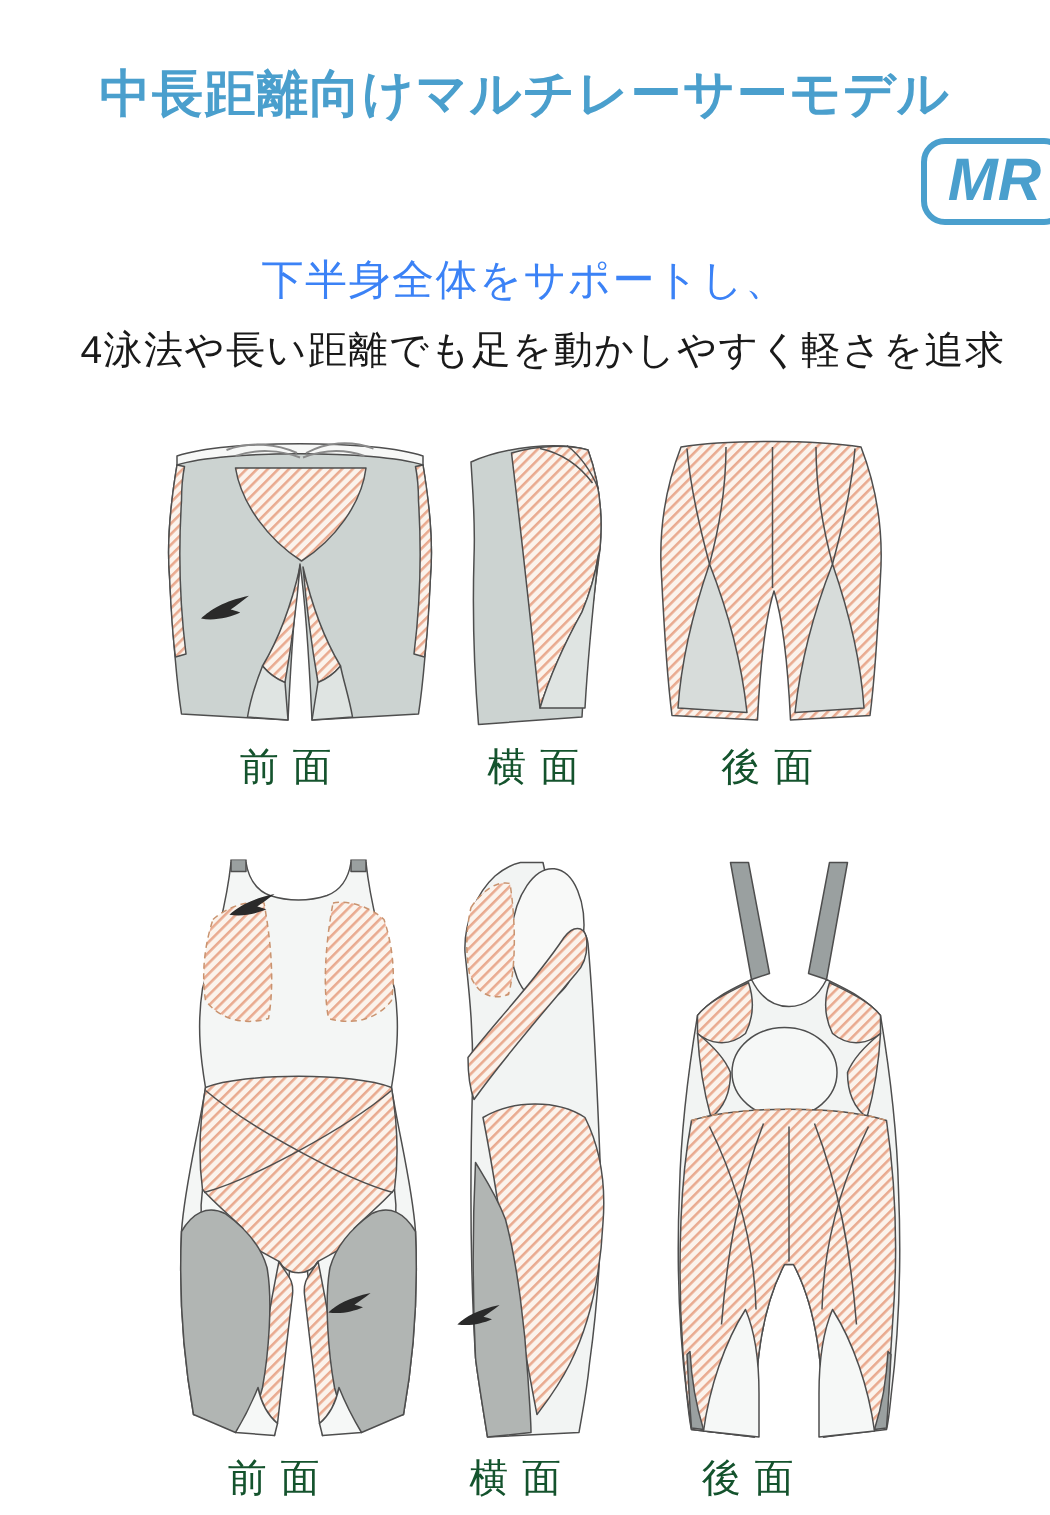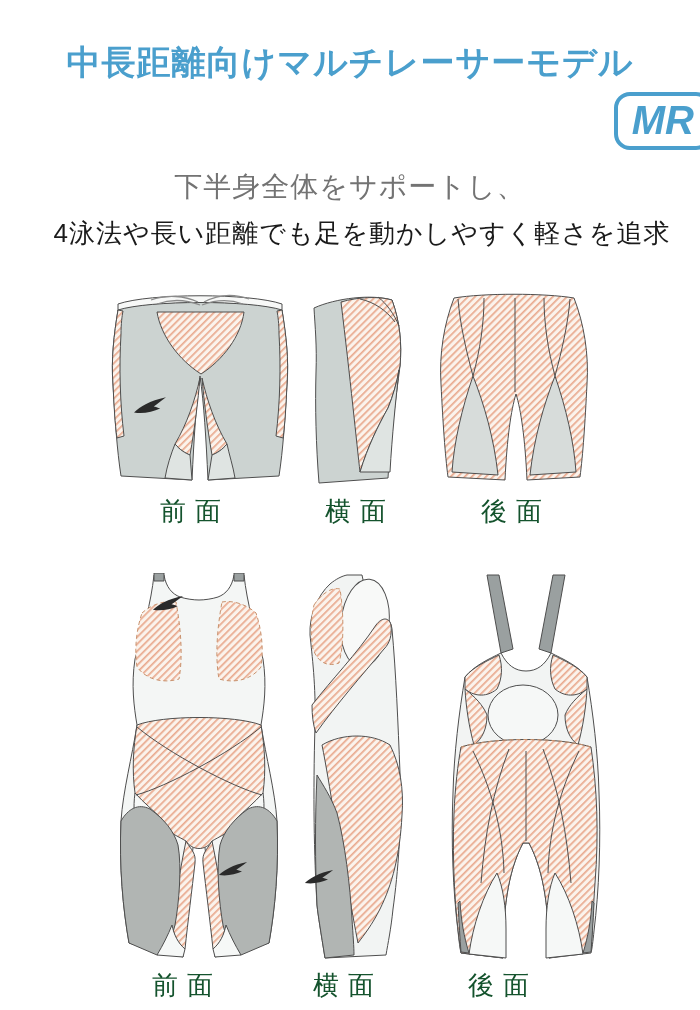--- a/index.html
+++ b/index.html
@@ -20,21 +20,21 @@
     box-sizing:border-box;border:4px solid #4A9FCD;border-radius:16px;
     padding:4px 14px 6px 14px;font-size:40px;font-weight:bold;font-style:italic;
     color:#4A9FCD;line-height:1;
   }
   .wordmark{
     font-size:43px;font-weight:bold;font-style:italic;color:#4A9FCD;
     letter-spacing:0px;white-space:nowrap;
   }
   .tagline1{
     position:absolute;top:140px;left:0;width:100%;text-align:center;
-    font-size:28px;color:#737373;letter-spacing:1px;
+    font-size:28px;color:#3b82f6;letter-spacing:1px;
   }
   .tagline2{
     position:absolute;top:188px;left:12px;width:100%;text-align:center;
     font-size:26px;color:#1a1a1a;letter-spacing:1px;
   }
   .fig{position:absolute;}
   .view-label{
     position:absolute;transform:translateX(-50%);
     font-size:26px;color:#14532d;letter-spacing:0.35em;white-space:nowrap;
   }

